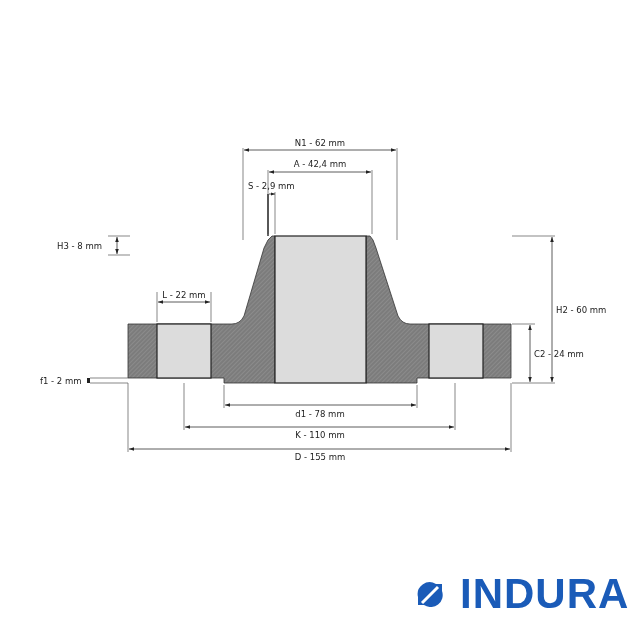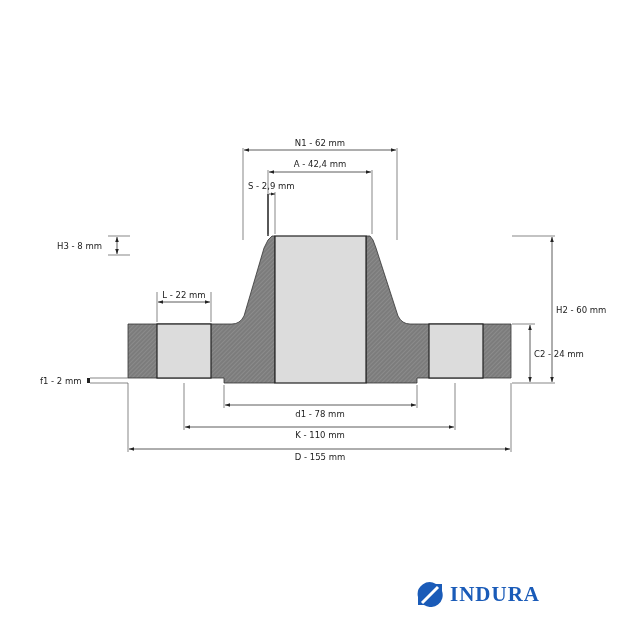--- a/index.html
+++ b/index.html
@@ -1,22 +1,22 @@
 <!DOCTYPE html>
 <html><head>
   <meta charset="utf-8">
   <style>
     html, body { margin: 0; padding: 0; background: #ffffff; }
     body { width: 640px; height: 640px; position: relative; overflow: hidden;
            font-family: "DejaVu Sans", sans-serif; }
     #drawing { position: absolute; left: 0; top: 0; width: 640px; height: 640px; }
     .dim-label { font-family: "DejaVu Sans", sans-serif; font-size: 8.5px; fill: #222; }
     .brand { position: absolute; left: 416px; top: 574px; height: 40px; display: flex; align-items: center; }
-    .brand-text { font-family: Liberation Serif, serif; font-weight: bold; font-size: 21px;
-                  letter-spacing: 1px; color: #1a5bb8; margin-left: 6px; line-height: 40px; }
+    .brand-text { font-family: Liberation Sans, sans-serif; font-weight: bold; font-size: 42px;
+                  letter-spacing: 1px; color: #1a5bb8; margin-left: 16px; line-height: 40px; }
   </style>
 </head>
 <body>
 
 <svg id="drawing" viewBox="0 0 640 640" xmlns="http://www.w3.org/2000/svg">
   <defs>
     <pattern id="hatch" patternUnits="userSpaceOnUse" width="3" height="3" patternTransform="rotate(45)">
       <rect width="3" height="3" fill="#7c7c7c"></rect>
       <line x1="0" y1="0" x2="0" y2="3" stroke="#9a9a9a" stroke-width="1"></line>
     </pattern>

